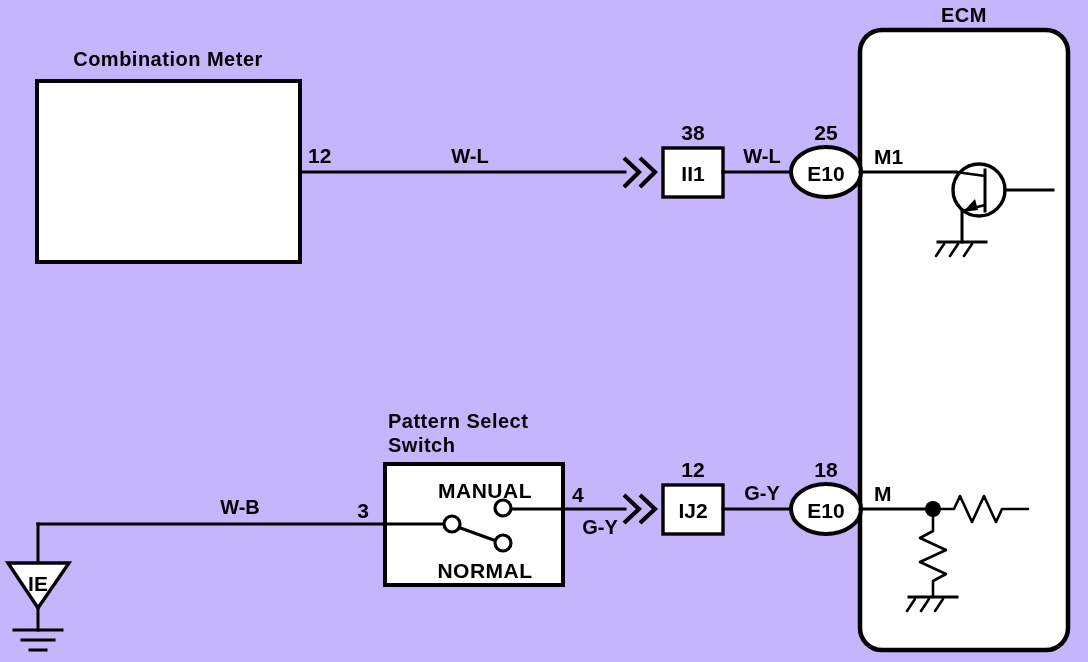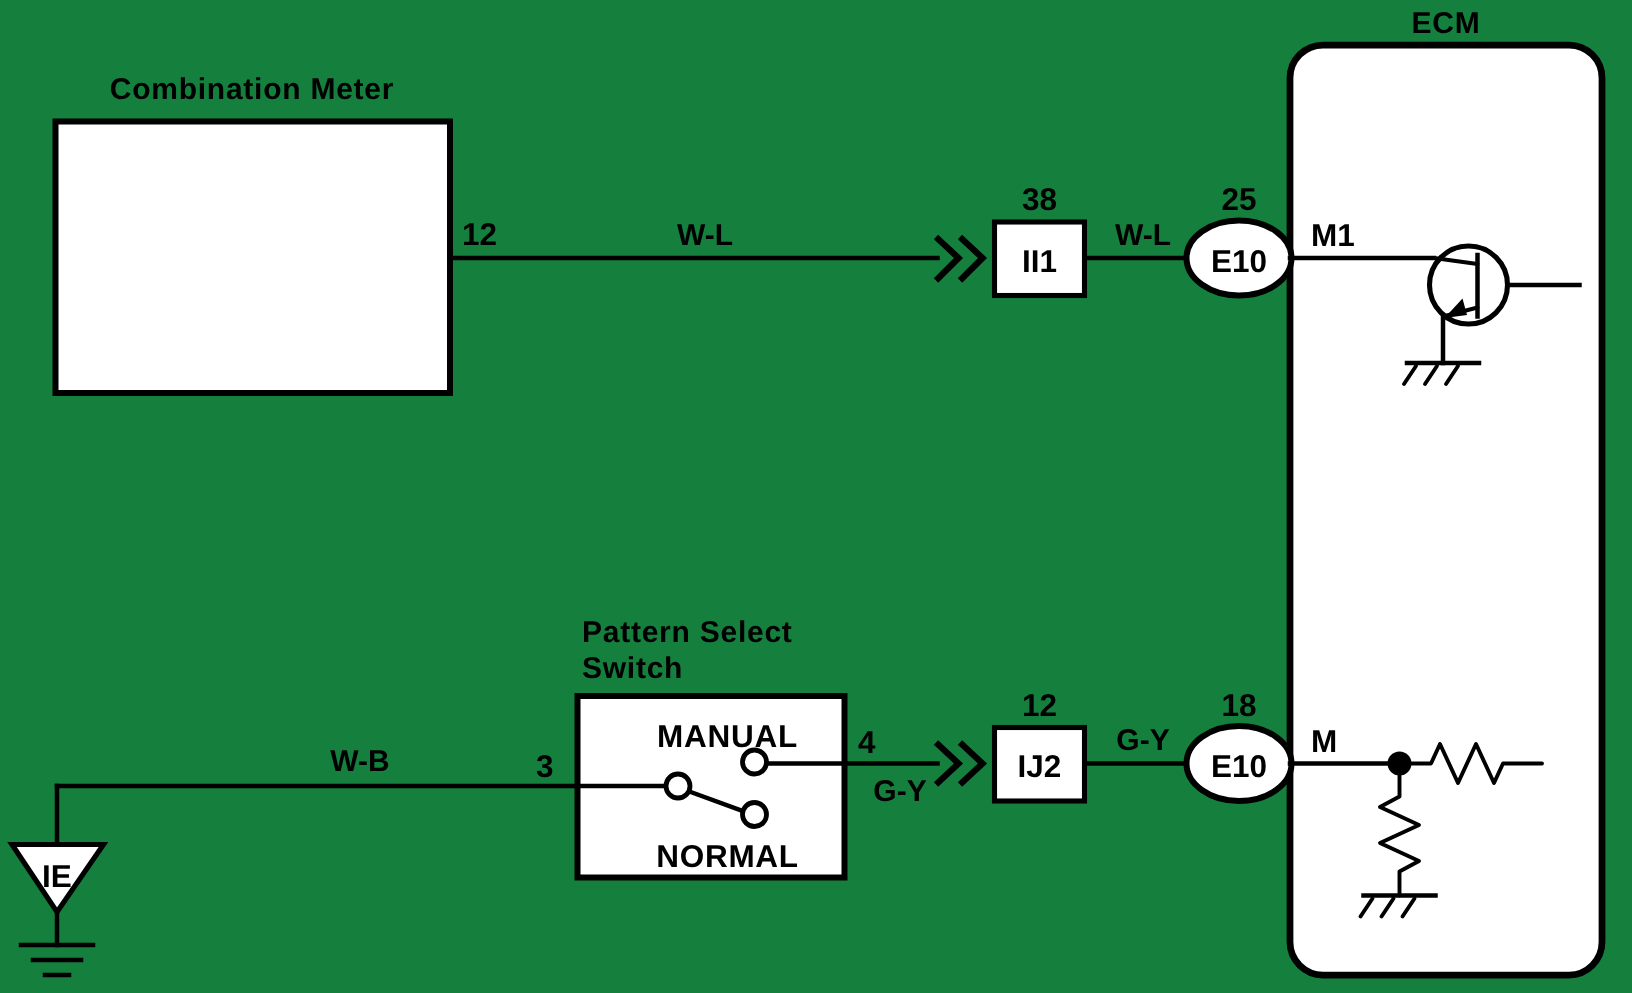--- a/index.html
+++ b/index.html
@@ -8,21 +8,21 @@
     padding: 0;
     background: #ffffff;
   }
   body {
     font-family: "Liberation Sans", sans-serif;
   }
   #diagram-root {
     position: relative;
     width: 1088px;
     height: 662px;
-    background: #15803d;
+    background: #c4b5fd;
     overflow: hidden;
   }
   svg.schematic {
     display: block;
     width: 1088px;
     height: 662px;
   }
   .wire {
     stroke: #000000;
     stroke-width: 3;

